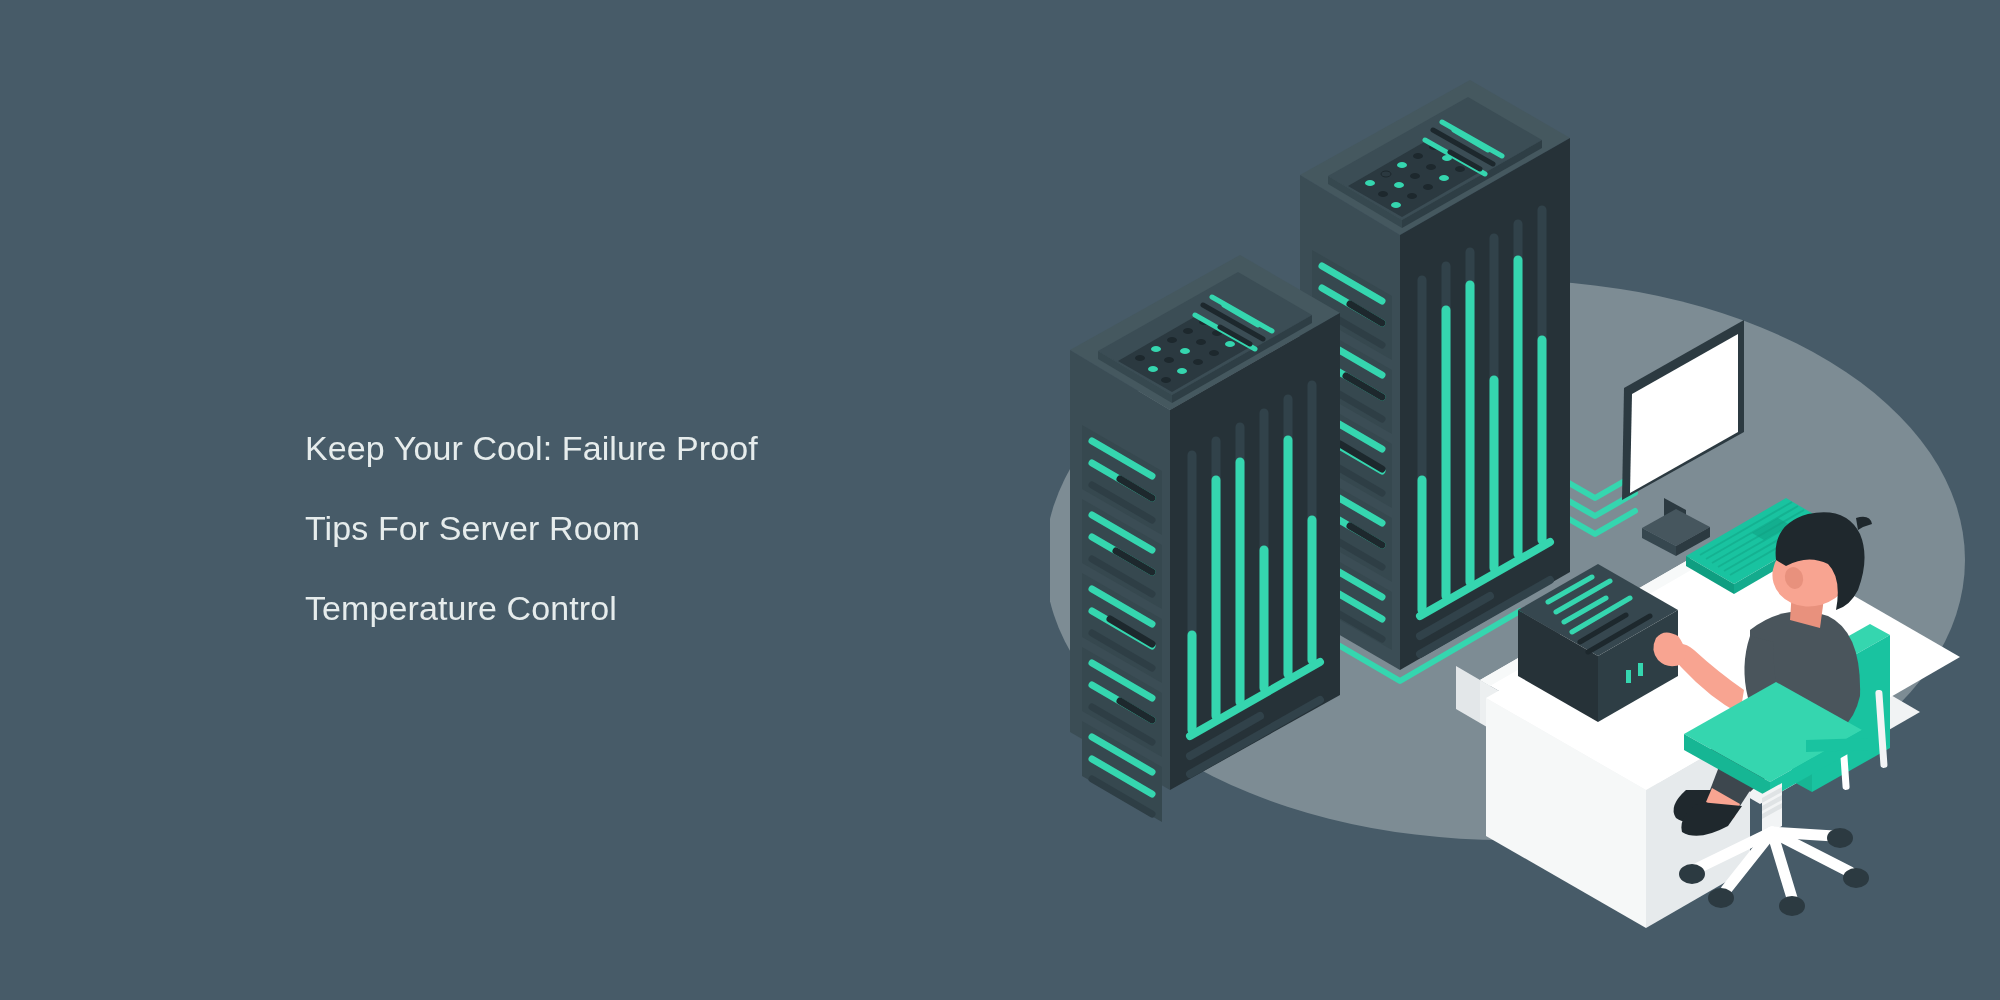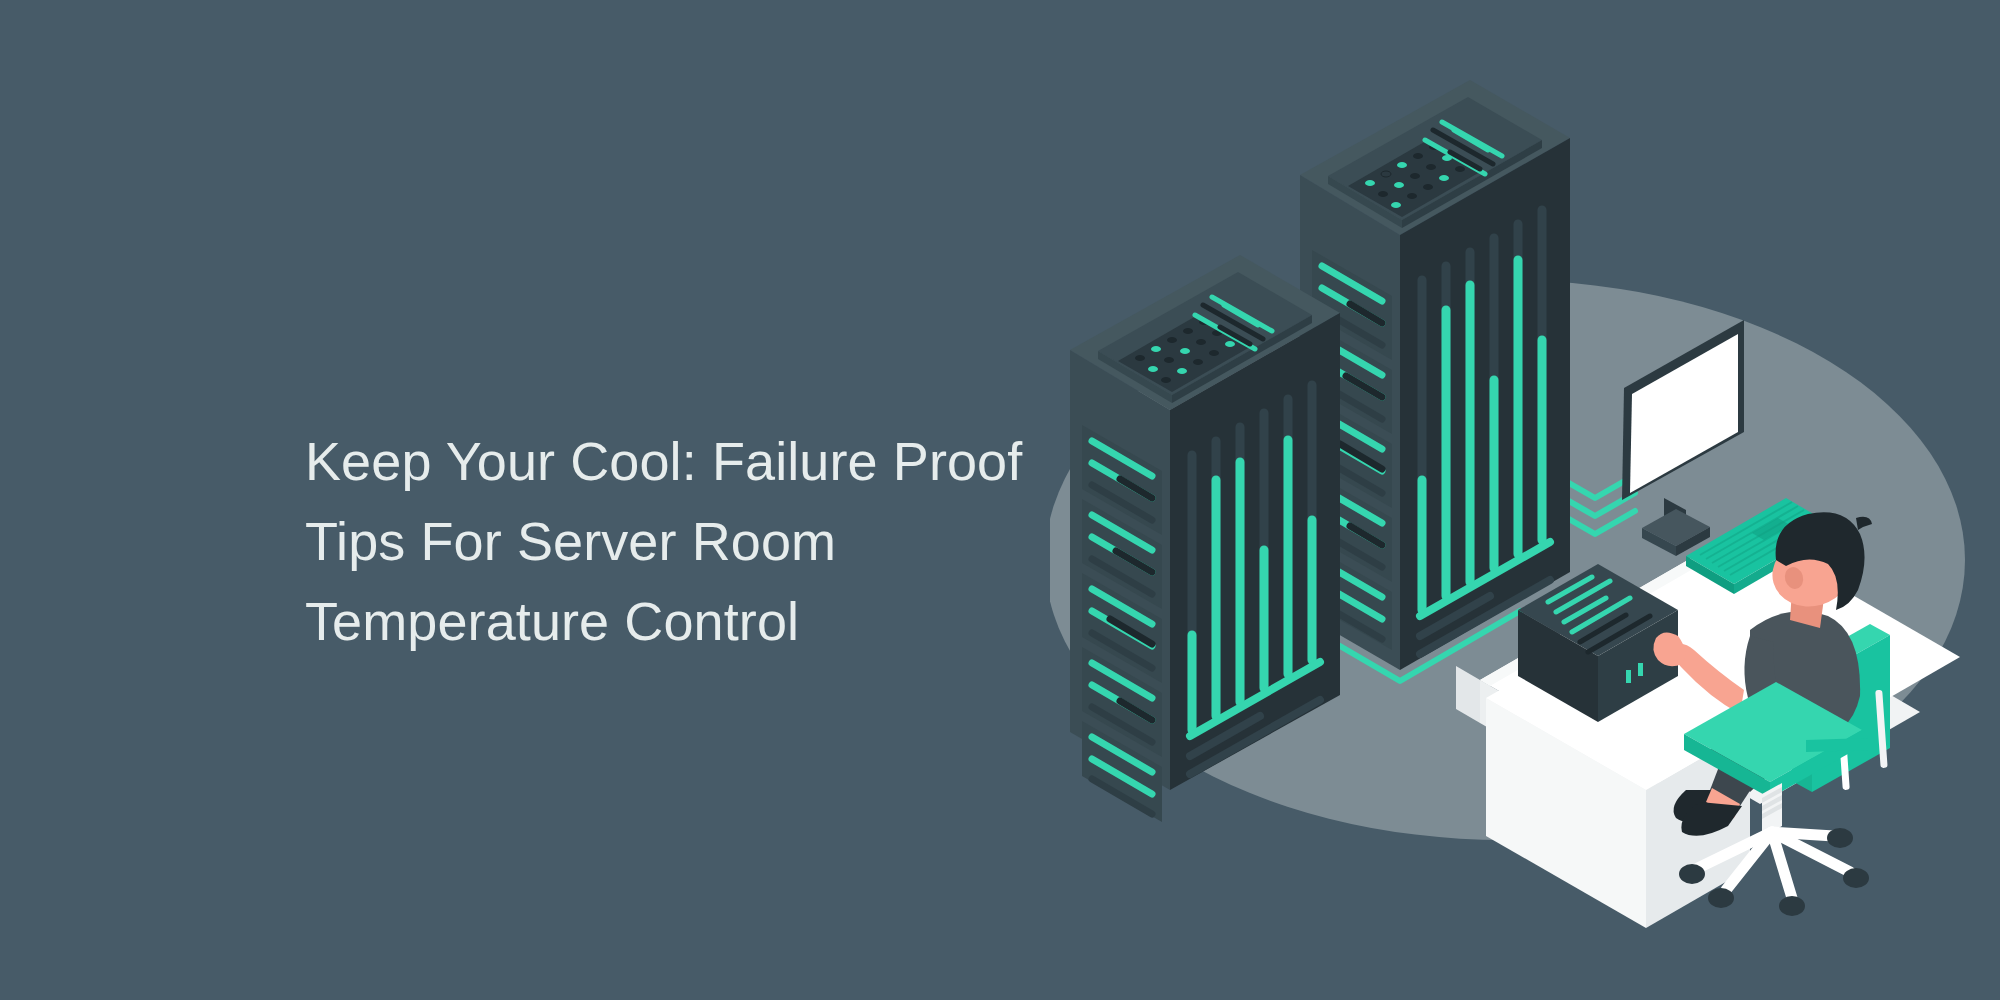--- a/index.html
+++ b/index.html
@@ -13,21 +13,21 @@
     position:relative;width:2000px;height:1000px;
     background:#475b68;
     overflow:hidden;
   }
   
   #headline{
     position:absolute;
     left:305px;top:385px;
     width:760px;
     color:#e6ecec;
-    font-size:54px;
+    font-size:34px;
     font-weight:400;
     line-height:80px;
     letter-spacing:.1px;
     white-space:pre-line;
   }
   
   #illo{
     position:absolute;
     left:1050px;top:50px;
     width:930px;height:900px;

